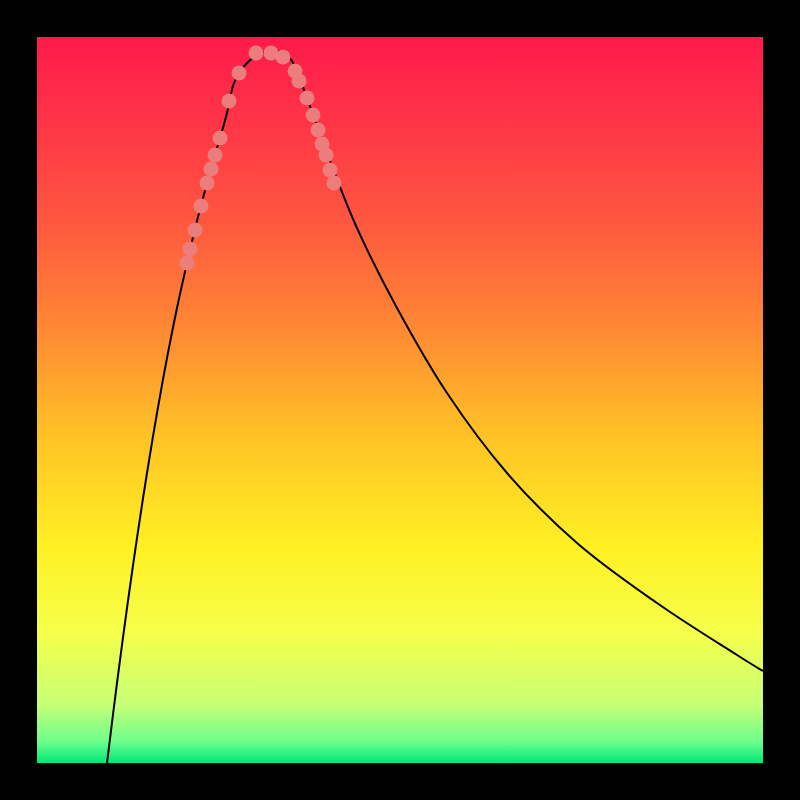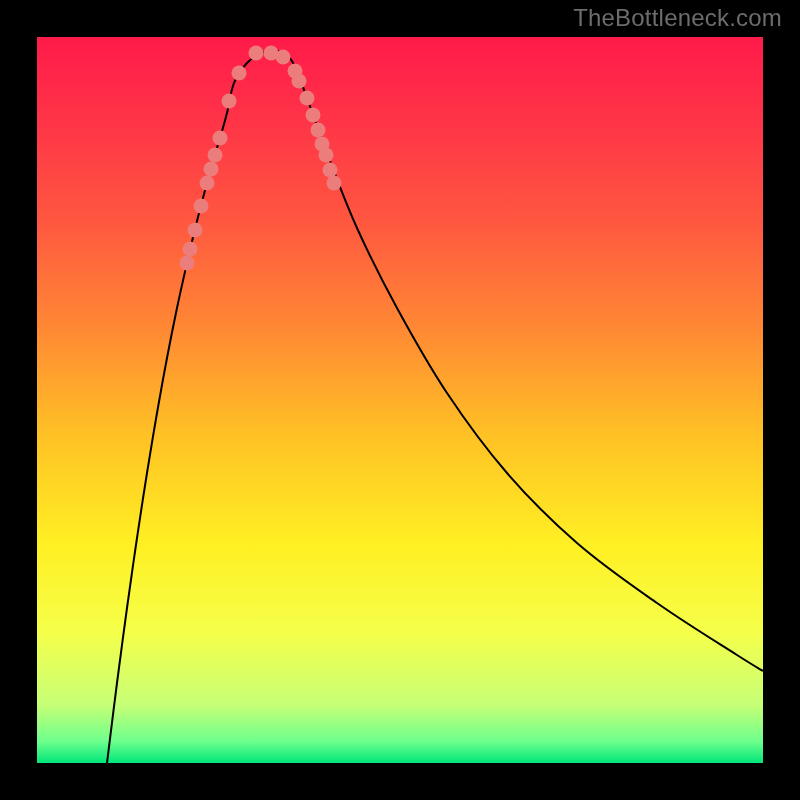--- a/index.html
+++ b/index.html
@@ -35,21 +35,20 @@
     overflow: hidden;
   }
   .plot svg {
     display: block;
   }
 </style>
 </head>
 <body>
 
 <div class="outer">
-  <div class="watermark">TheBottleneck.com</div>
 
   <div class="plot">
     <svg id="plot-svg" width="726" height="726" viewBox="0 0 726 726">
       <defs>
         <linearGradient id="bg-grad" x1="0" y1="0" x2="0" y2="1">
             <stop offset="0%" stop-color="#ff1a4a"></stop>
             <stop offset="12%" stop-color="#ff3547"></stop>
             <stop offset="25%" stop-color="#ff5640"></stop>
             <stop offset="40%" stop-color="#ff8834"></stop>
             <stop offset="55.00000000000001%" stop-color="#ffc225"></stop>

